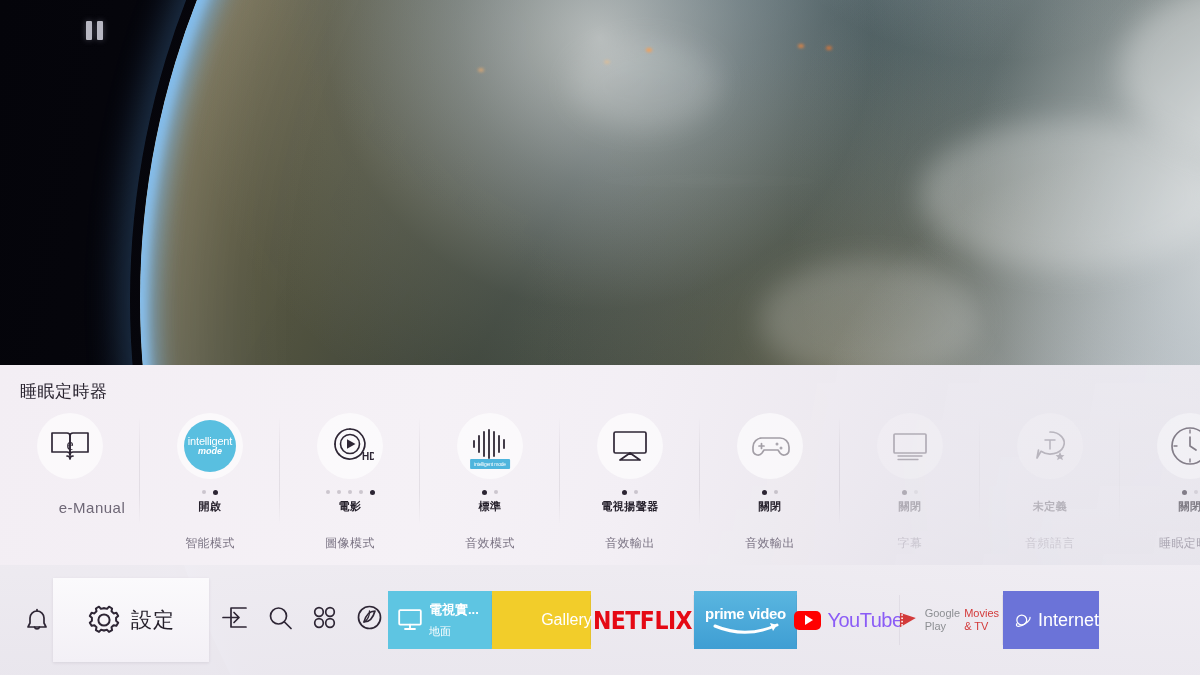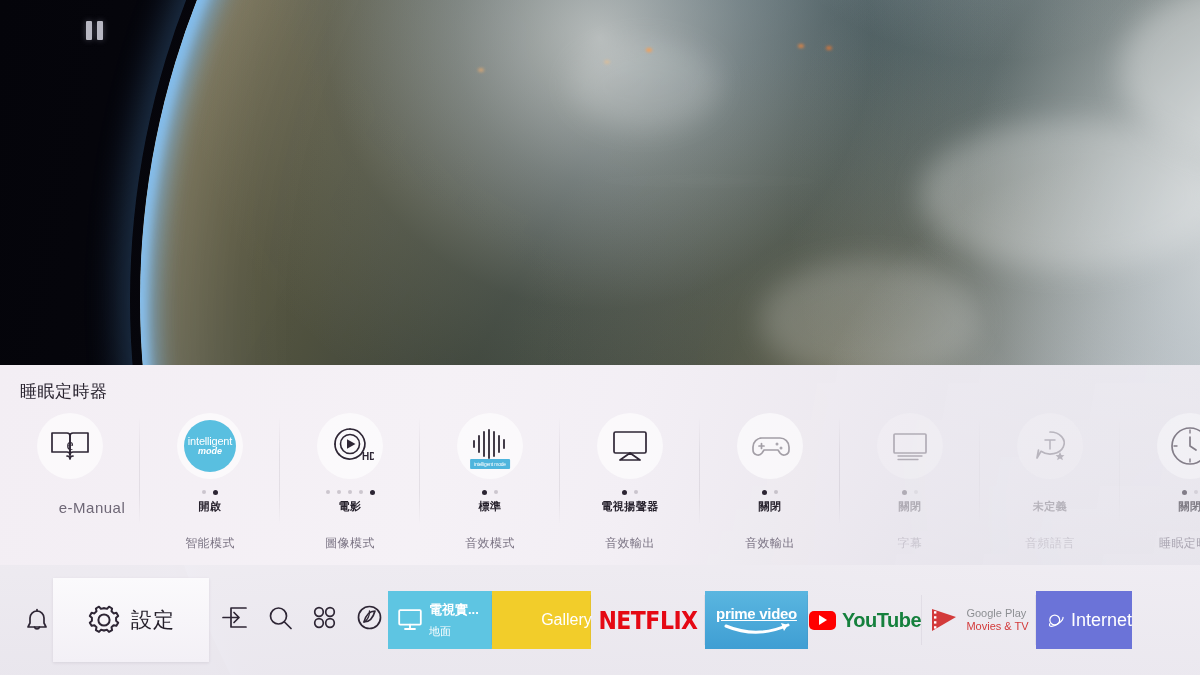--- a/index.html
+++ b/index.html
@@ -206,39 +206,39 @@
     justify-content:flex-start; padding-left:10px; gap:7px;
   }
   .tile-tv .tv-txt { display:flex; flex-direction:column; line-height:1.22; }
   .tile-tv .t1 { font-size:13px; font-weight:600; }
   .tile-tv .t2 { font-size:11px; font-weight:400;margin-top:7px; }
   .tile-gallery {
     width:99px; background:#f2cd2a; color:#fff; gap:6px;
     font-size:16px;
     padding-left:44px;
   }
-  .tile-plain { width:114px; background:transparent; }
+  .tile-plain { width:103px; background:transparent; }
   .tile-netflix { }
   .netflix-word {
     font-family:"DejaVu Sans",sans-serif;
     font-weight:700; font-size:22px; color:#e50914; letter-spacing:-.5px;
     transform:scaleY(1.12);
   }
-  .tile-prime { width:103px; background:linear-gradient(180deg,#5ab6e0 0%,#3f9ed3 100%); color:#fff;text-decoration:underline; }
+  .tile-prime { width:103px; background:linear-gradient(180deg,#5ab6e0 0%,#3f9ed3 100%); color:#fff; }
   .prime-in { display:flex; flex-direction:column; align-items:center; }
   .prime-in .pw { font-size:15px; font-weight:700; letter-spacing:-.3px;}
   .yt-wrap { display:flex; align-items:center; gap:6px; }
   .yt-play {
     width:27px; height:19px; border-radius:5px; background:#f00;
     display:flex; align-items:center; justify-content:center;
   }
   .yt-play::after { content:""; border-left:8px solid #fff; border-top:5px solid transparent; border-bottom:5px solid transparent; margin-left:2px;}
-  .yt-word { font-size:20px; font-weight:700; color:#15803d; letter-spacing:-.5px; }
+  .yt-word { font-size:20px; font-weight:400; color:#8b5cf6; letter-spacing:-.5px; }
   .gp-wrap { display:flex; align-items:center; gap:7px; }
-  .gp-lines { display:flex; flex-direction:column; line-height:1.15; }
+  .gp-lines { display:flex; flex-direction:row; line-height:1.15; }
   .gp-lines .g1 { font-size:11px; color:#8d8f93; }
   .gp-lines .g2 { font-size:11px; color:#d33a3a; }
   .st-wrap { display:flex; align-items:center; gap:7px; }
   .st-word { font-size:15px; font-weight:700; color:#1f1d24; letter-spacing:-.2px;}
   .tile-internet {
     width:96px; background:#6b73d8; color:#fff; gap:7px; justify-content:flex-start; padding-left:12px;
     overflow:hidden;
   }
   .tile-internet .iw { font-size:18px; font-weight:400; white-space:nowrap; }
 </style>

